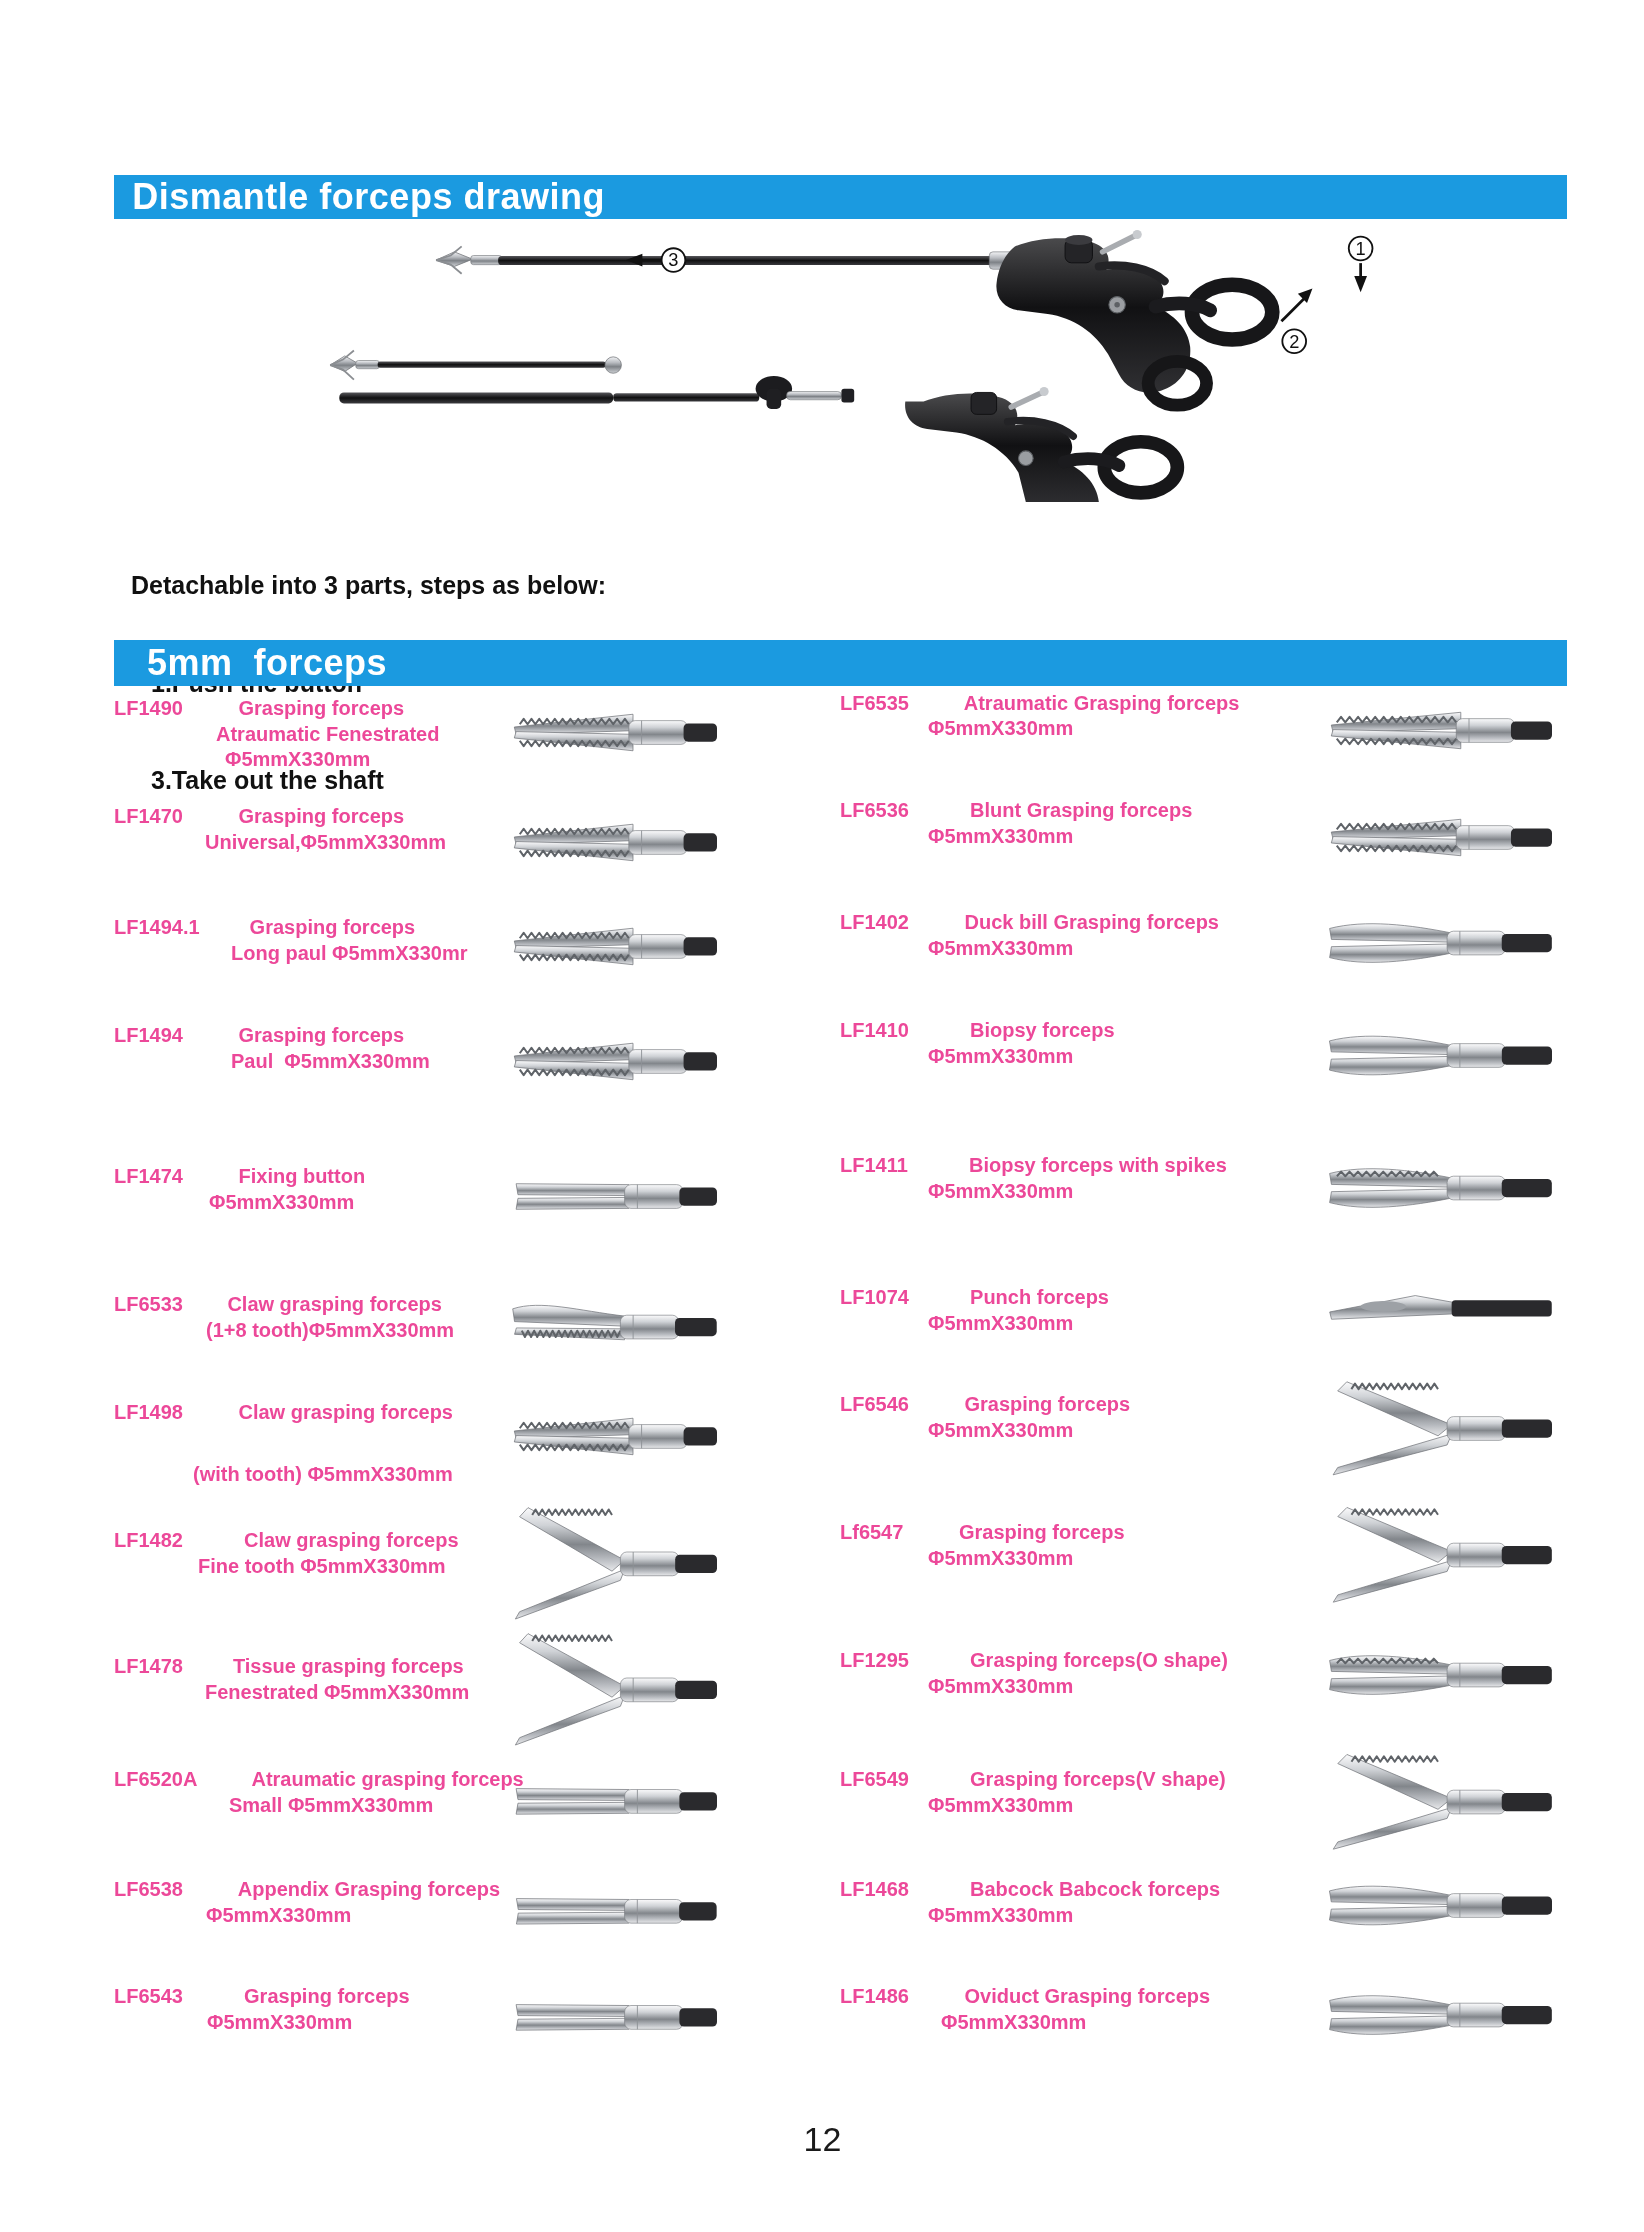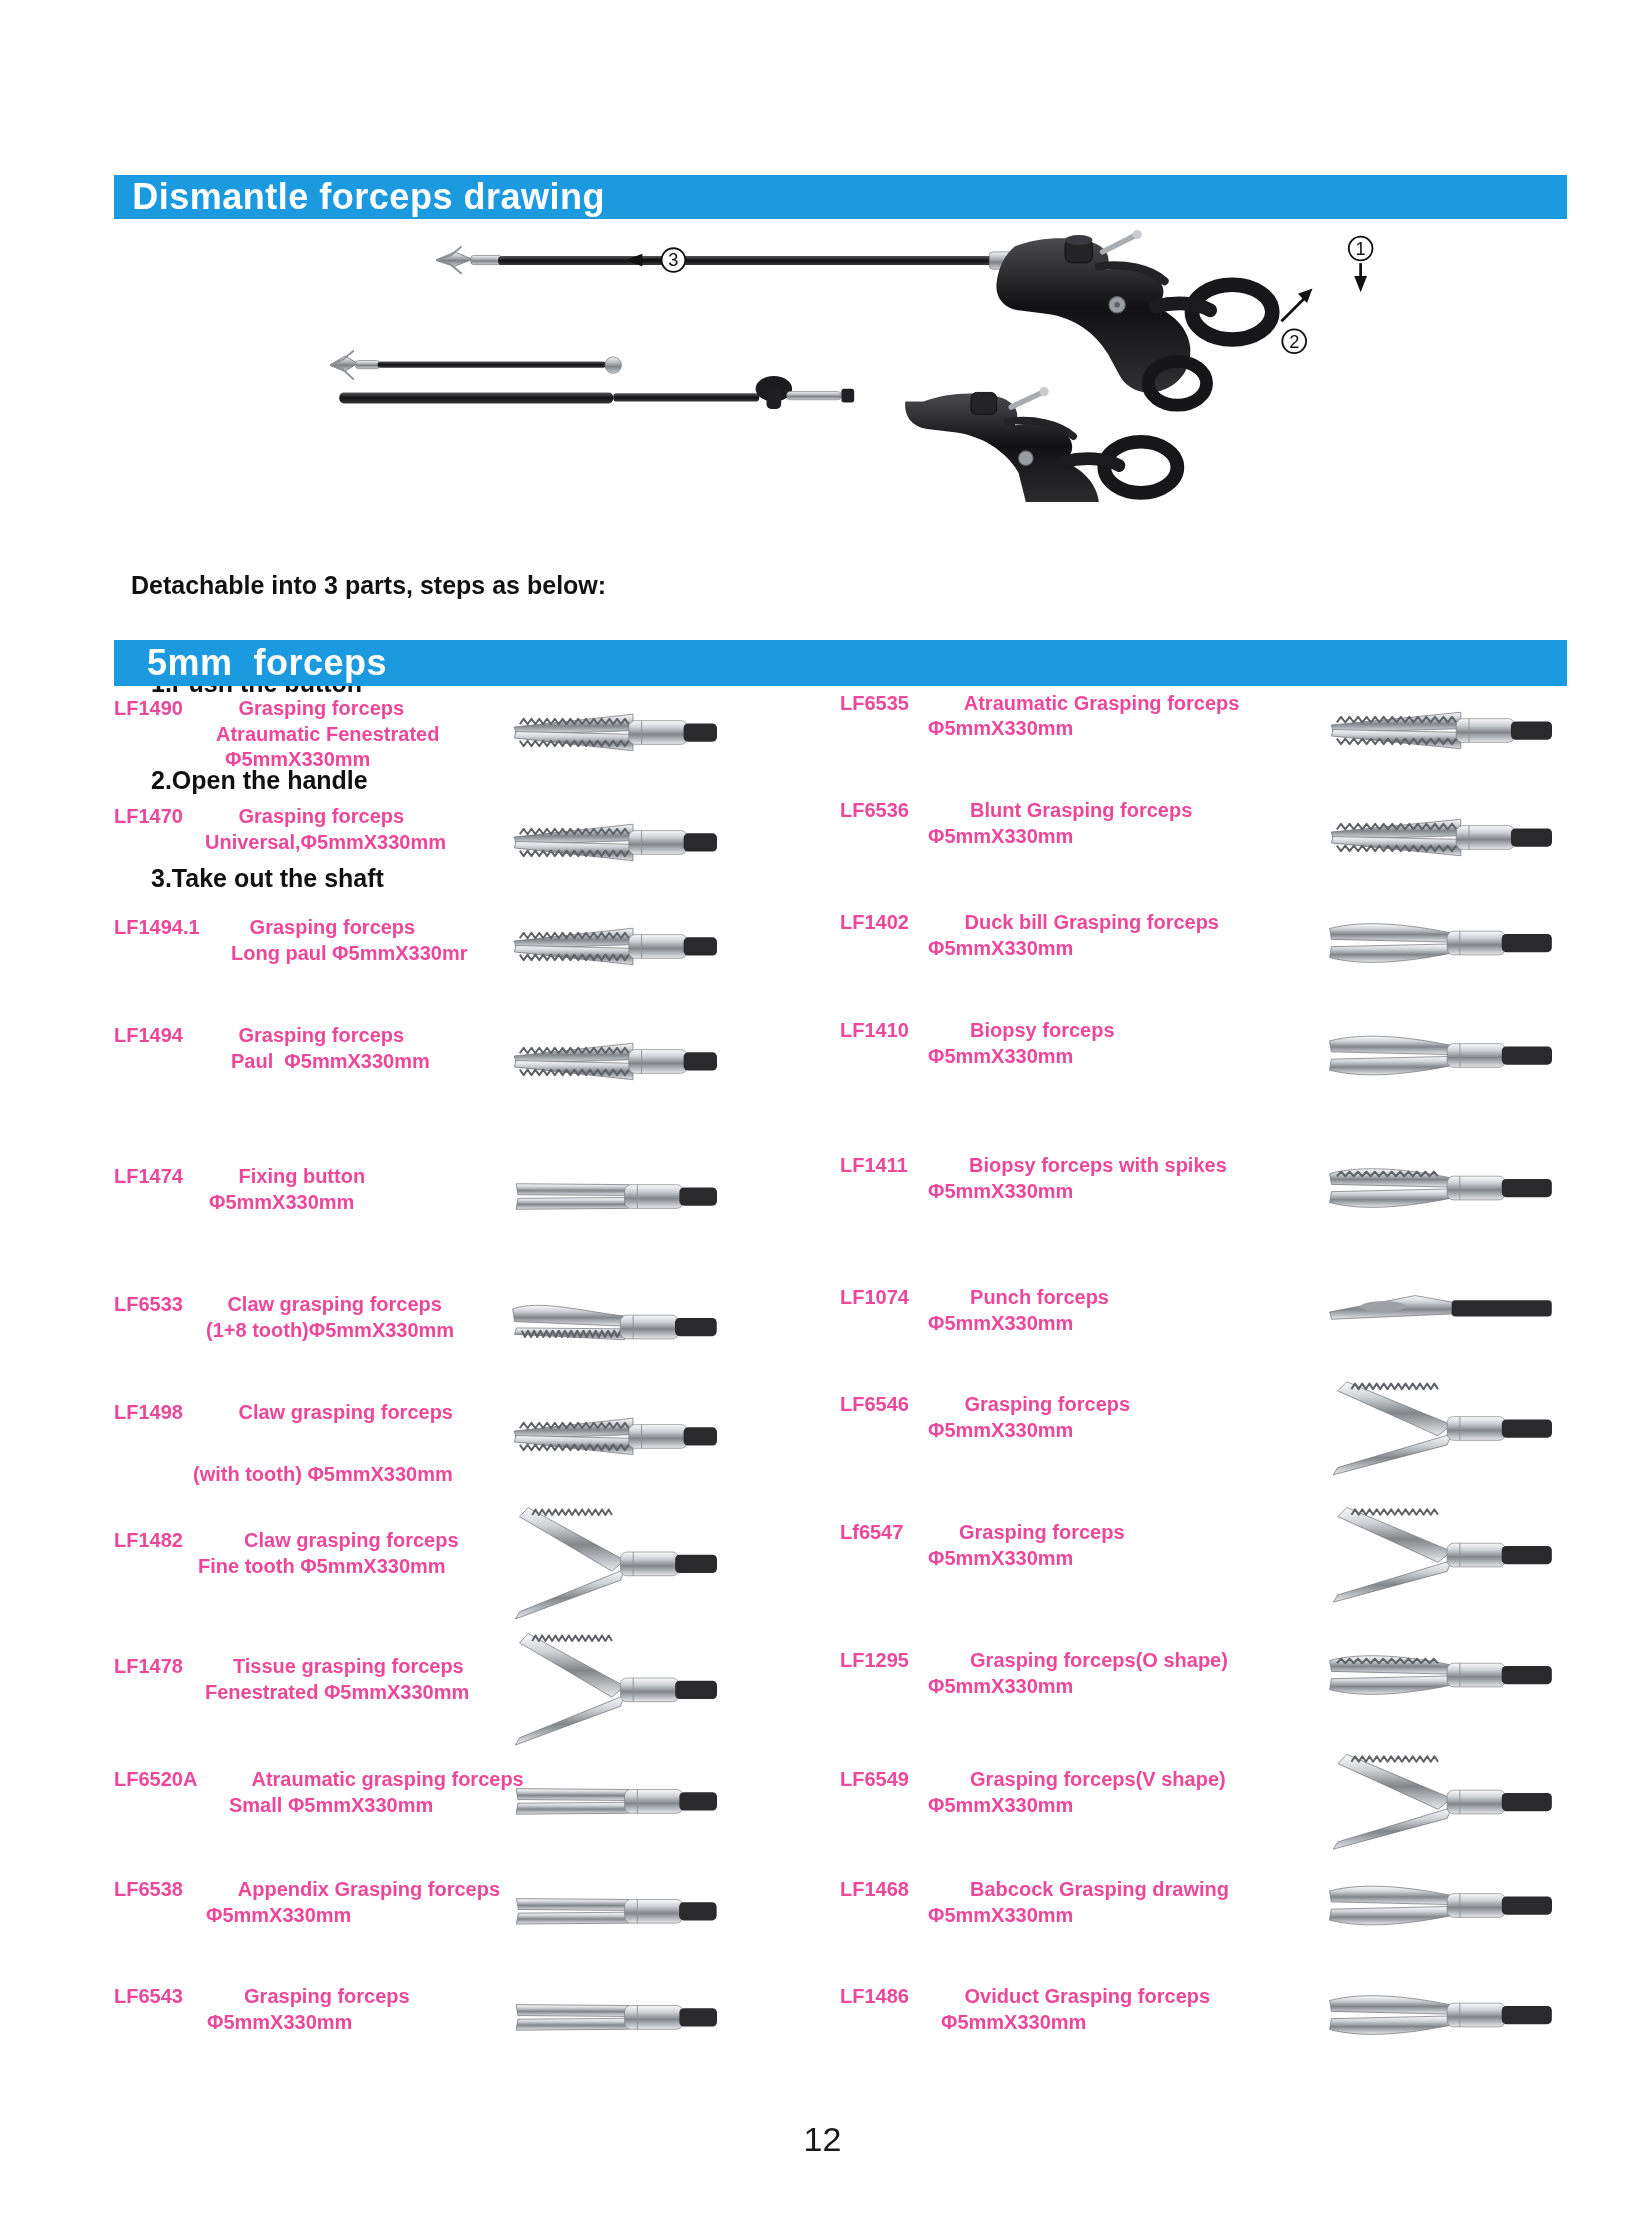--- a/index.html
+++ b/index.html
@@ -272,21 +272,20 @@
       <circle cx="1489" cy="272" r="13" fill="#fff" stroke="#111" stroke-width="2"></circle>
       <text x="1489" y="279" text-anchor="middle" class="callout-text">1</text>
       <line x1="1489" y1="288" x2="1489" y2="308" stroke="#111" stroke-width="3"></line>
       <polygon points="1489,320 1482,302 1496,302" fill="#111"></polygon>
     </g>
   </svg>
 
   <div id="instructions">
     <div>Detachable into 3 parts, steps as below:</div>
     <div class="step">1.Push the button</div>
-    <div class="step">2.Open the handle</div>
     <div class="step">3.Take out the shaft</div>
   </div>
 
   <div class="section-bar" id="bar-5mm">
     <span class="bar-title">5mm  forceps</span>
   </div>
 
   <div id="listing">
     <div class="col" id="col-left">
         <div class="product" style="top: 9.1px;">
@@ -811,21 +810,21 @@
                 <path d="M15,102 L140,64.24000000000001 L135,76.24000000000001 L10,110 Z" fill="url(#g_v-shape-jaw_250)" stroke="#6f7378" stroke-width="0.8"></path>
                 <path d="M30,14 l3.9583333333333335,-6 l3.9583333333333335,6 l3.9583333333333335,-6 l3.9583333333333335,6 l3.9583333333333335,-6 l3.9583333333333335,6 l3.9583333333333335,-6 l3.9583333333333335,6 l3.9583333333333335,-6 l3.9583333333333335,6 l3.9583333333333335,-6 l3.9583333333333335,6 l3.9583333333333335,-6 l3.9583333333333335,6 l3.9583333333333335,-6 l3.9583333333333335,6 l3.9583333333333335,-6 l3.9583333333333335,6 l3.9583333333333335,-6 l3.9583333333333335,6 l3.9583333333333335,-6 l3.9583333333333335,6 l3.9583333333333335,-6 l3.9583333333333335,6" fill="none" stroke="#5f6368" stroke-width="2.2" stroke-linejoin="round"></path>
                 <rect x="135" y="45.24" width="64" height="26" rx="7" fill="url(#g_v-shape-jaw_250)" stroke="#777b80" stroke-width="0.7"></rect>
                 <rect x="195" y="48.24" width="55" height="20" rx="5" fill="#2a2a2d"></rect>
                 <line x1="149" y1="45.24" x2="149" y2="71.24000000000001" stroke="#8d9195" stroke-width="1"></line>
               </g>
             </svg>
           </div>
         </div>
         <div class="product" style="top: 1190px;">
-          <div class="text-block"><div class="line l1">LF1468           Babcock Grasping drawing</div><div class="line l2" style="padding-left: 88px;">Φ5mmX330mm</div></div>
+          <div class="text-block"><div class="line l1">LF1468           Babcock Babcock forceps</div><div class="line l2" style="padding-left: 88px;">Φ5mmX330mm</div></div>
           <div class="photo" style="left: 484px; top: -24px; width: 228px; height: 101px;">
             <svg width="228" height="101" viewBox="0 0 250 110">
               <defs>
                 <linearGradient id="g_babcock-jaw_250" x1="0" y1="0" x2="0" y2="1">
                   <stop offset="0%" stop-color="#fbfbfc"></stop>
                   <stop offset="28%" stop-color="#cfd2d6"></stop>
                   <stop offset="58%" stop-color="#82868b"></stop>
                   <stop offset="80%" stop-color="#b6b9be"></stop>
                   <stop offset="100%" stop-color="#e8e9eb"></stop>
                 </linearGradient>

